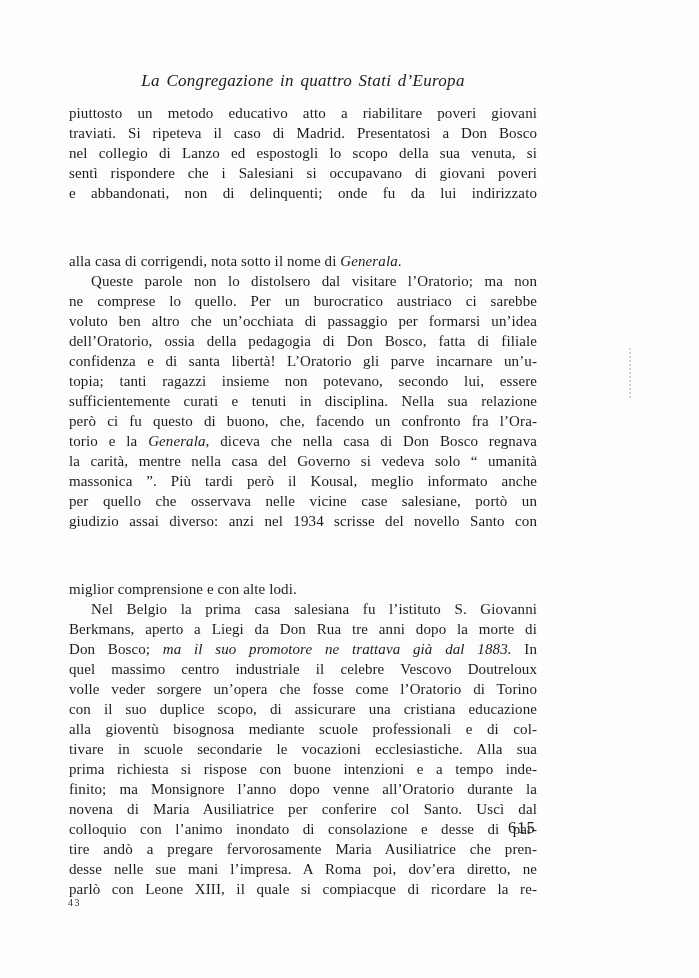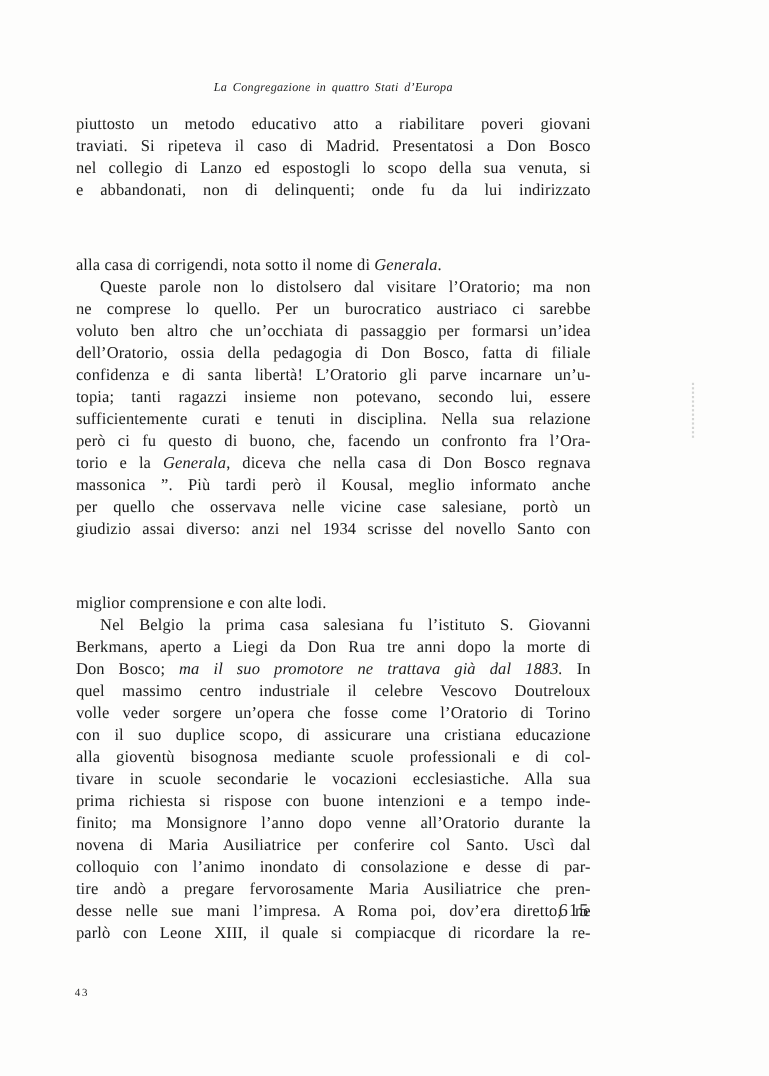--- a/index.html
+++ b/index.html
@@ -13,21 +13,21 @@
     overflow: hidden;
     margin: 0 auto;
   }
   .running-header {
     position: absolute;
     top: 73px;
     left: 69px;
     width: 468px;
     text-align: center;
     font-style: italic;
-    font-size: 11px;
+    font-size: 17px;
     line-height: 15px;
     letter-spacing: 0.3px;
     word-spacing: 2px;
   }
   .body-text {
     position: absolute;
     top: 103px;
     left: 69px;
     width: 468px;
     font-size: 15px;
@@ -77,33 +77,35 @@
 <body>
 
 <div class="page">
   <div class="running-header">La Congregazione in quattro Stati d’Europa</div>
 
   <div class="body-text">
       <div>
         <div class="line"><span>piuttosto un metodo educativo atto a riabilitare poveri giovani</span></div>
         <div class="line"><span>traviati. Si ripeteva il caso di Madrid. Presentatosi a Don Bosco</span></div>
         <div class="line"><span>nel collegio di Lanzo ed espostogli lo scopo della sua venuta, si</span></div>
+        <div class="line"><span>sentì rispondere che i Salesiani si occupavano di giovani poveri</span></div>
         <div class="line"><span>e abbandonati, non di delinquenti; onde fu da lui indirizzato</span></div>
         <div class="line para-last"><span>alla casa di corrigendi, nota sotto il nome di </span><i>Generala</i><span>.</span></div>
       </div>
       <div>
         <div class="line indent"><span>Queste parole non lo distolsero dal visitare l’Oratorio; ma non</span></div>
         <div class="line"><span>ne comprese lo quello. Per un burocratico austriaco ci sarebbe</span></div>
         <div class="line"><span>voluto ben altro che un’occhiata di passaggio per formarsi un’idea</span></div>
         <div class="line"><span>dell’Oratorio, ossia della pedagogia di Don Bosco, fatta di filiale</span></div>
         <div class="line"><span>confidenza e di santa libertà! L’Oratorio gli parve incarnare un’u-</span></div>
         <div class="line"><span>topia; tanti ragazzi insieme non potevano, secondo lui, essere</span></div>
         <div class="line"><span>sufficientemente curati e tenuti in disciplina. Nella sua relazione</span></div>
         <div class="line"><span>però ci fu questo di buono, che, facendo un confronto fra l’Ora-</span></div>
         <div class="line"><span>torio e la </span><i>Generala</i><span>, diceva che nella casa di Don Bosco regnava</span></div>
+        <div class="line"><span>la carità, mentre nella casa del Governo si vedeva solo “ umanità</span></div>
         <div class="line"><span>massonica ”. Più tardi però il Kousal, meglio informato anche</span></div>
         <div class="line"><span>per quello che osservava nelle vicine case salesiane, portò un</span></div>
         <div class="line"><span>giudizio assai diverso: anzi nel 1934 scrisse del novello Santo con</span></div>
         <div class="line para-last"><span>miglior comprensione e con alte lodi.</span></div>
       </div>
       <div>
         <div class="line indent"><span>Nel Belgio la prima casa salesiana fu l’istituto S. Giovanni</span></div>
         <div class="line"><span>Berkmans, aperto a Liegi da Don Rua tre anni dopo la morte di</span></div>
         <div class="line"><span>Don Bosco; </span><i>ma il suo promotore ne trattava già dal 1883.</i><span> In</span></div>
         <div class="line"><span>quel massimo centro industriale il celebre Vescovo Doutreloux</span></div>

